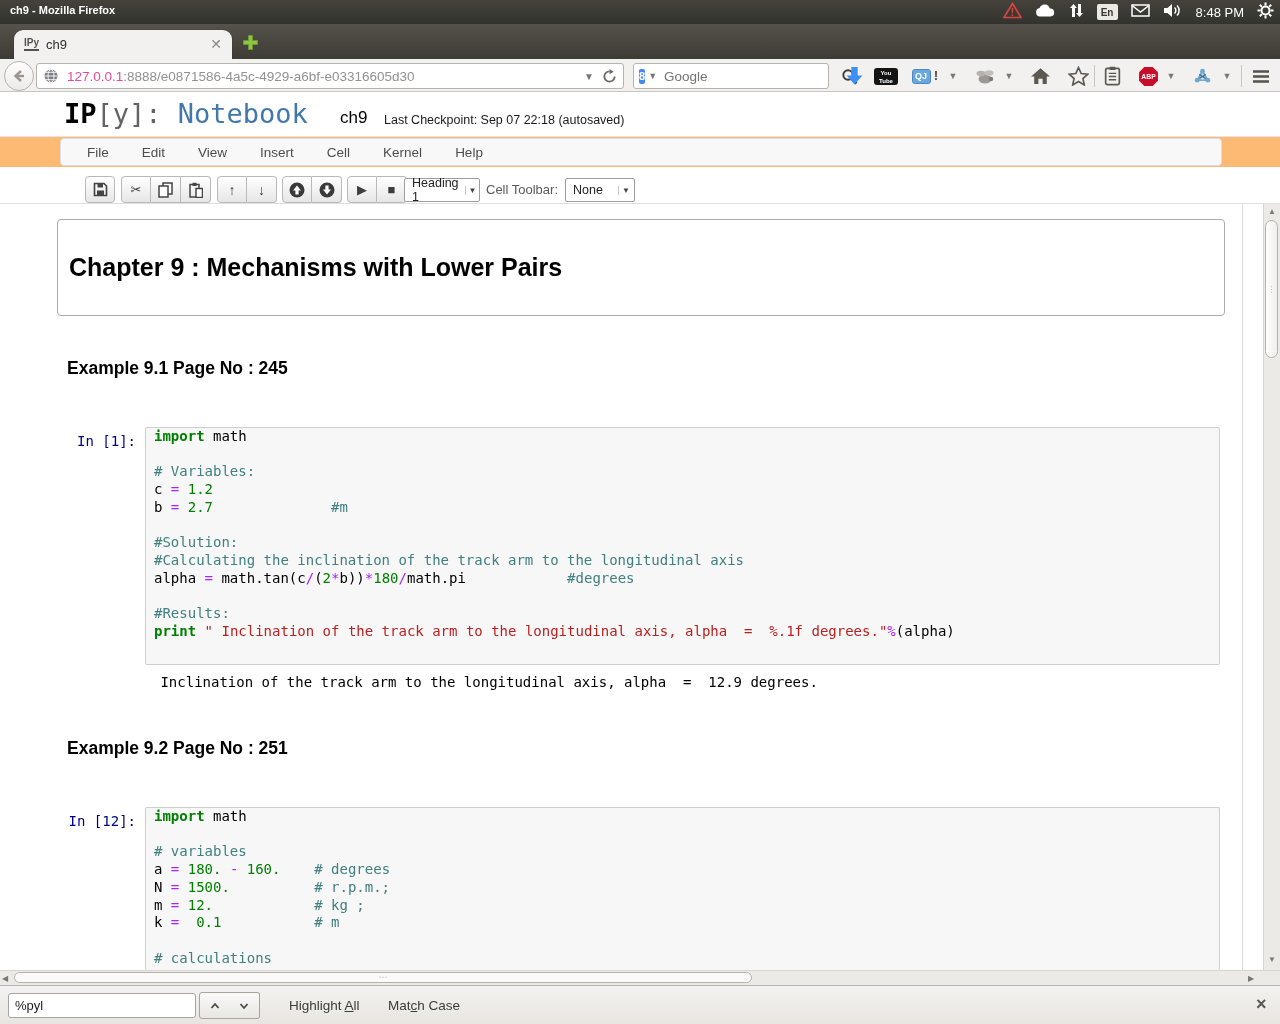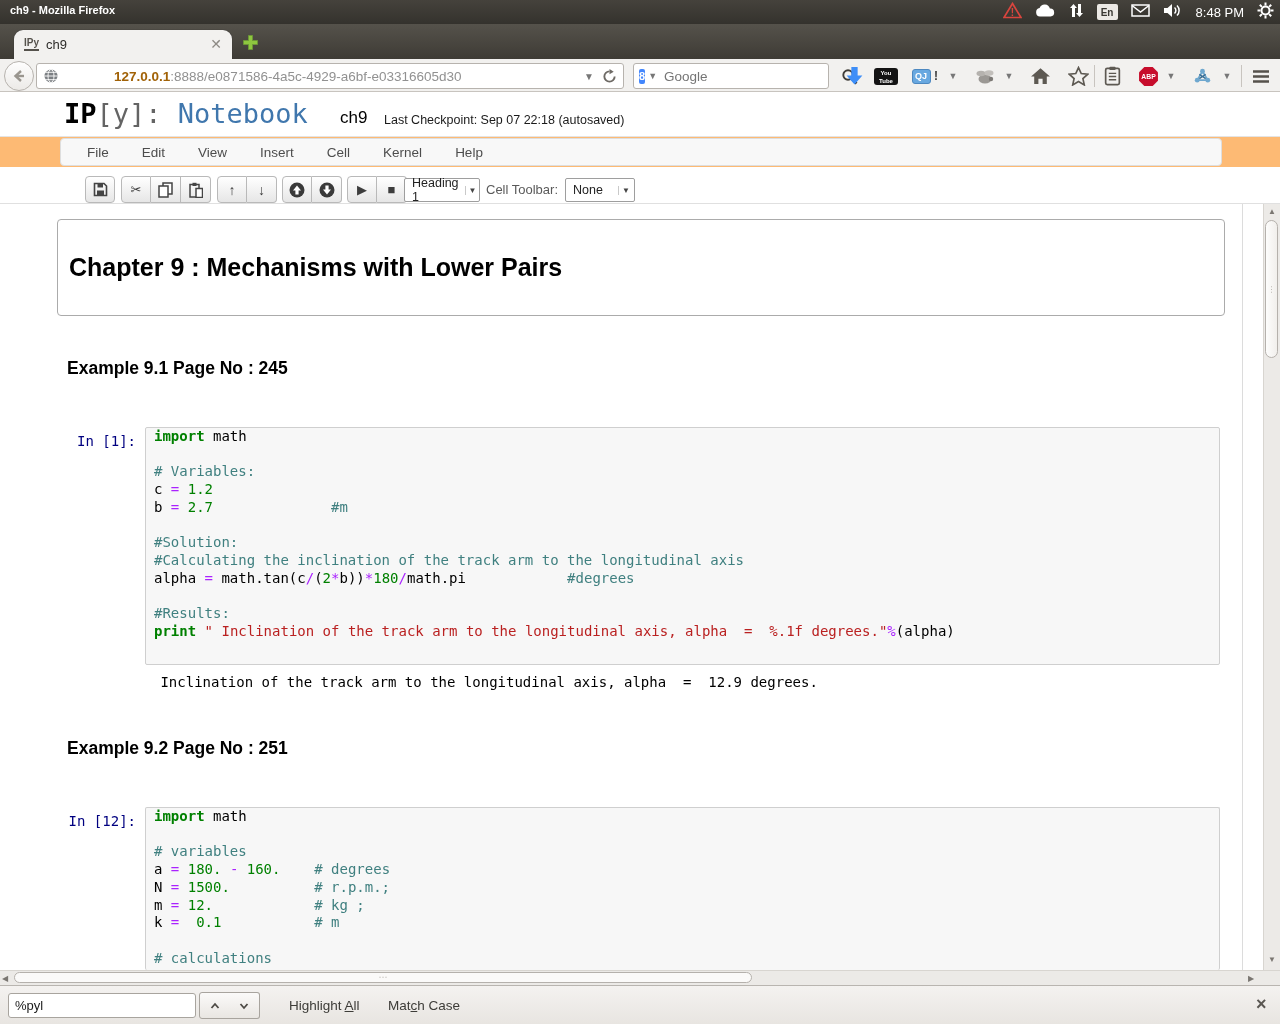--- a/index.html
+++ b/index.html
@@ -29,21 +29,21 @@
   
   .navbar { position:absolute; left:0; top:59px; width:1280px; height:33px;
     background:#f2f1ef; border-bottom:1px solid #c8c4bf; }
   .back-btn { position:absolute; left:4px; top:61px; width:30px; height:30px; border-radius:50%;
     border:1px solid #b7b3ae; background:linear-gradient(#fefefe,#eceae7);
     display:flex; align-items:center; justify-content:center; }
   .urlbar { position:absolute; left:36px; top:63px; width:588px; height:26px; background:#fff;
     border:1px solid #b7b3ae; border-radius:3px; display:flex; align-items:center; }
   .url-globe { margin-left:6px; display:flex; }
   .url-text { margin-left:8px; font-size:13.5px; white-space:nowrap; overflow:hidden; flex:1; }
-  .url-host { color:#a16207; font-weight:bold;margin-left:47px; }
+  .url-host { color:#ec4899; font-weight:normal; }
   .url-rest { color:#919191; }
   .url-caret { color:#777; font-size:10px; margin-right:8px; }
   .url-reload { margin-right:6px; display:flex; }
   .searchbar { position:absolute; left:633px; top:63px; width:196px; height:26px; background:#fff;
     border:1px solid #b7b3ae; border-radius:3px; display:flex; align-items:center; }
   .engine-icon { width:15px; height:15px; margin-left:5px; background:#4387fd; border-radius:2px;
     color:#fff; font-size:11px; font-weight:bold; text-align:center; line-height:15px; }
   .search-caret { color:#777; font-size:9px; margin-left:3px; }
   .search-ph { margin-left:7px; font-size:13.5px; color:#9b9b9b; flex:1; border:none; outline:none;
     font-family:"Liberation Sans",sans-serif; background:transparent; }

